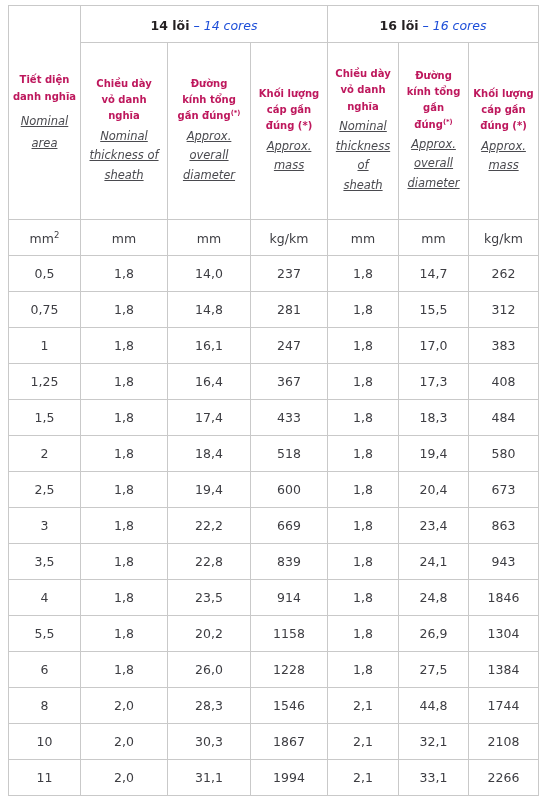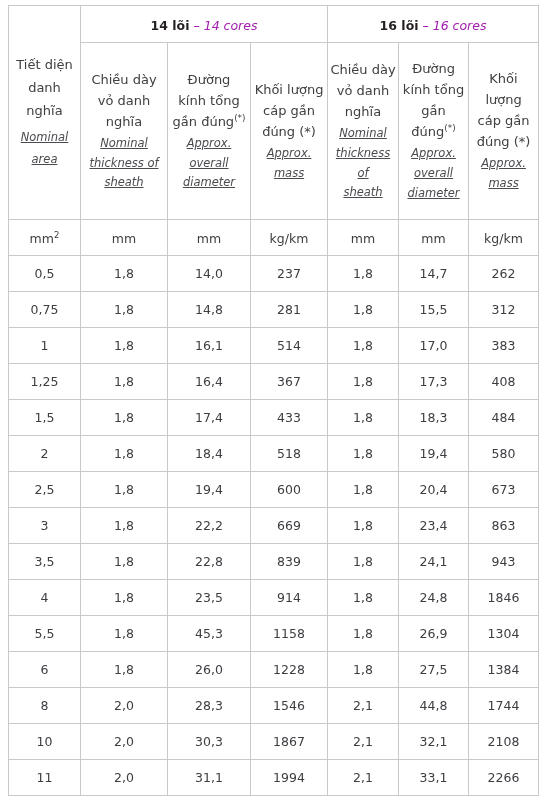--- a/index.html
+++ b/index.html
@@ -55,33 +55,33 @@
     line-height: 1.2;
     color: #231f20;
     white-space: nowrap;
   }
   .group-label .vn {
     font-weight: bold;
   }
   .group-label .en {
     font-style: italic;
     font-weight: normal;
-    color: #a21caf;
+    color: #1d4ed8;
   }
 
   
   tr.head-row td { height: 176px; }
   td.head-cell {
     padding: 4px 3px;
   }
   .hd-vn {
-    font-weight: normal;
-    font-size: 13px;
+    font-weight: bold;
+    font-size: 10px;
     line-height: 1.62;
-    color: #404040;
+    color: #be185d;
     display: block;
   }
   .hd-en {
     font-style: italic;
     font-size: 11.5px;
     line-height: 1.72;
     color: #4a4a4f;
     display: block;
     margin-top: 2px;
     text-decoration: underline;
@@ -253,21 +253,21 @@
           <td>14,8</td>
           <td>281</td>
           <td>1,8</td>
           <td>15,5</td>
           <td>312</td>
         </tr>
         <tr class="data-row">
           <td>1</td>
           <td>1,8</td>
           <td>16,1</td>
-          <td>514</td>
+          <td>247</td>
           <td>1,8</td>
           <td>17,0</td>
           <td>383</td>
         </tr>
         <tr class="data-row">
           <td>1,25</td>
           <td>1,8</td>
           <td>16,4</td>
           <td>367</td>
           <td>1,8</td>
@@ -324,21 +324,21 @@
           <td>1,8</td>
           <td>23,5</td>
           <td>914</td>
           <td>1,8</td>
           <td>24,8</td>
           <td>1846</td>
         </tr>
         <tr class="data-row">
           <td>5,5</td>
           <td>1,8</td>
-          <td>45,3</td>
+          <td>20,2</td>
           <td>1158</td>
           <td>1,8</td>
           <td>26,9</td>
           <td>1304</td>
         </tr>
         <tr class="data-row">
           <td>6</td>
           <td>1,8</td>
           <td>26,0</td>
           <td>1228</td>

